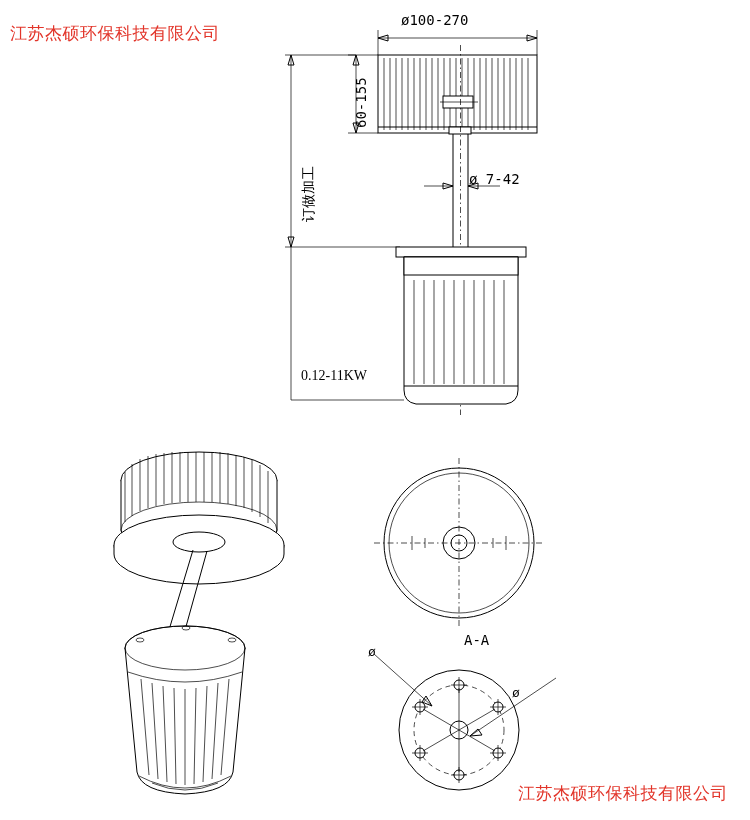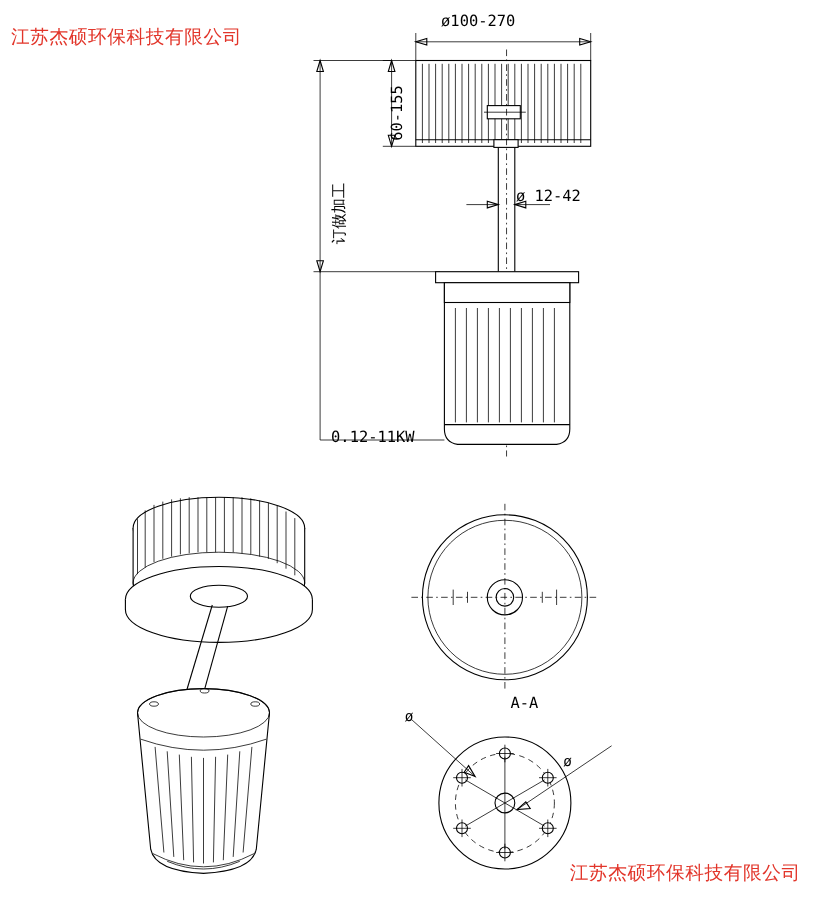--- a/index.html
+++ b/index.html
@@ -271,23 +271,23 @@
     </g>
 
   </svg>
 
   <div class="label" style="left:401px; top:12px;">ø100-270</div>
 
   <div class="label vert" style="left:353px; top:128px;">60-155</div>
 
   <div class="label vert" style="left:300px; top:222px;">订做加工</div>
 
-  <div class="label" style="left:469px; top:171px;">ø 12-42</div>
-
-  <div class="label" style="left:301px; top:390px;">0.12-11KW</div>
+  <div class="label" style="left:469px; top:171px;">ø 7-42</div>
+
+  <div class="label" style="left:301px; top:368px;font-family:Liberation Serif, serif;">0.12-11KW</div>
 
   <div class="label" style="left:464px; top:632px;">A-A</div>
 
   <div class="label small" style="left:368px; top:644px;">ø</div>
 
   <div class="label small" style="left:512px; top:685px;">ø</div>
 
 </div>
 
 </body></html>

